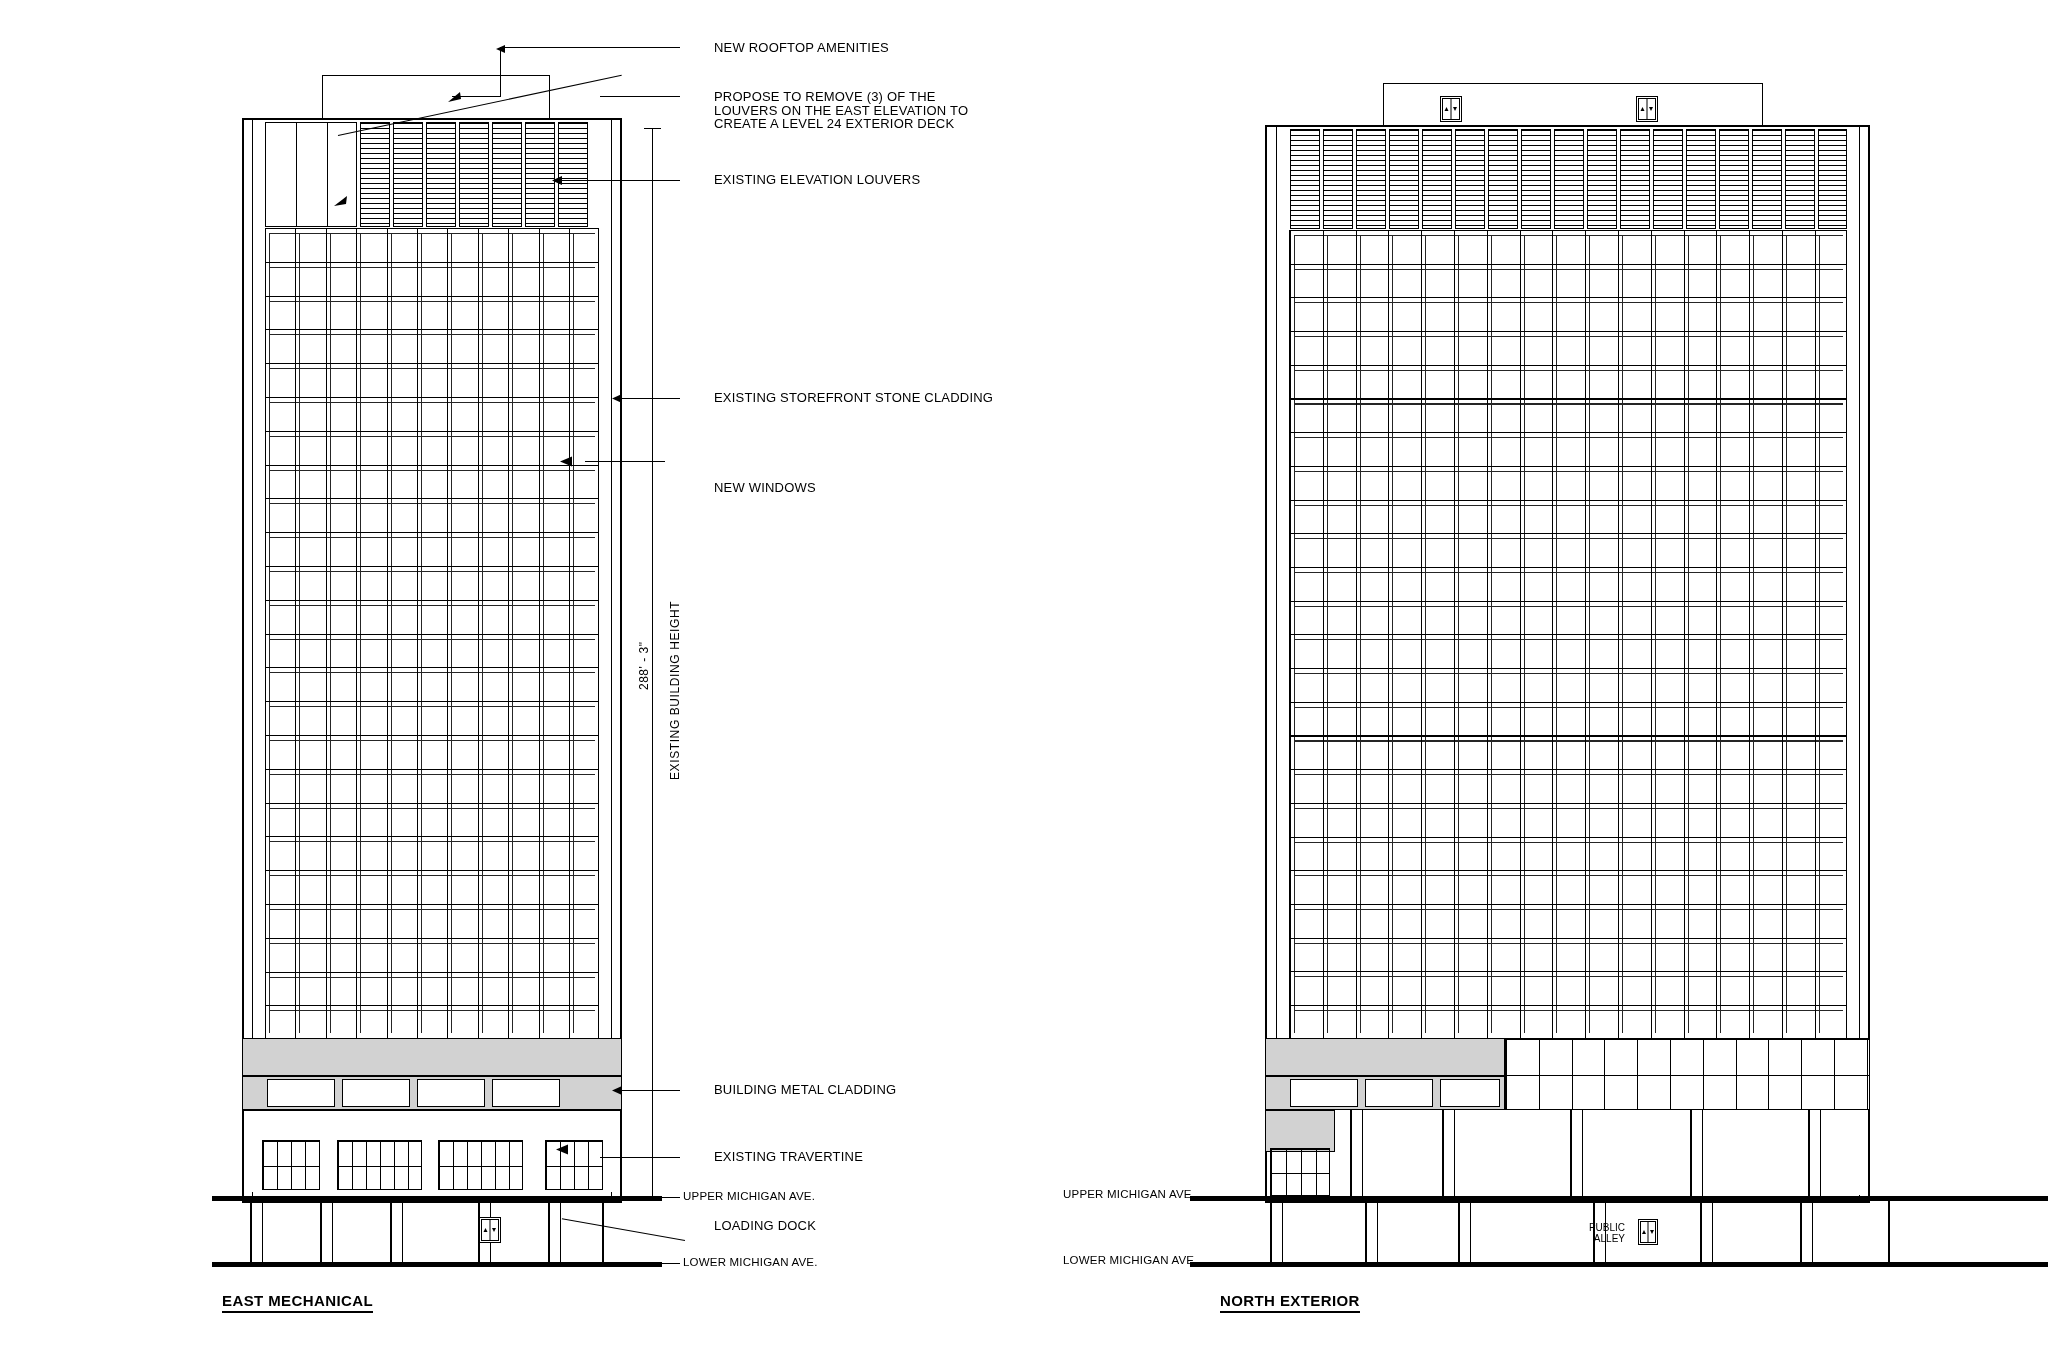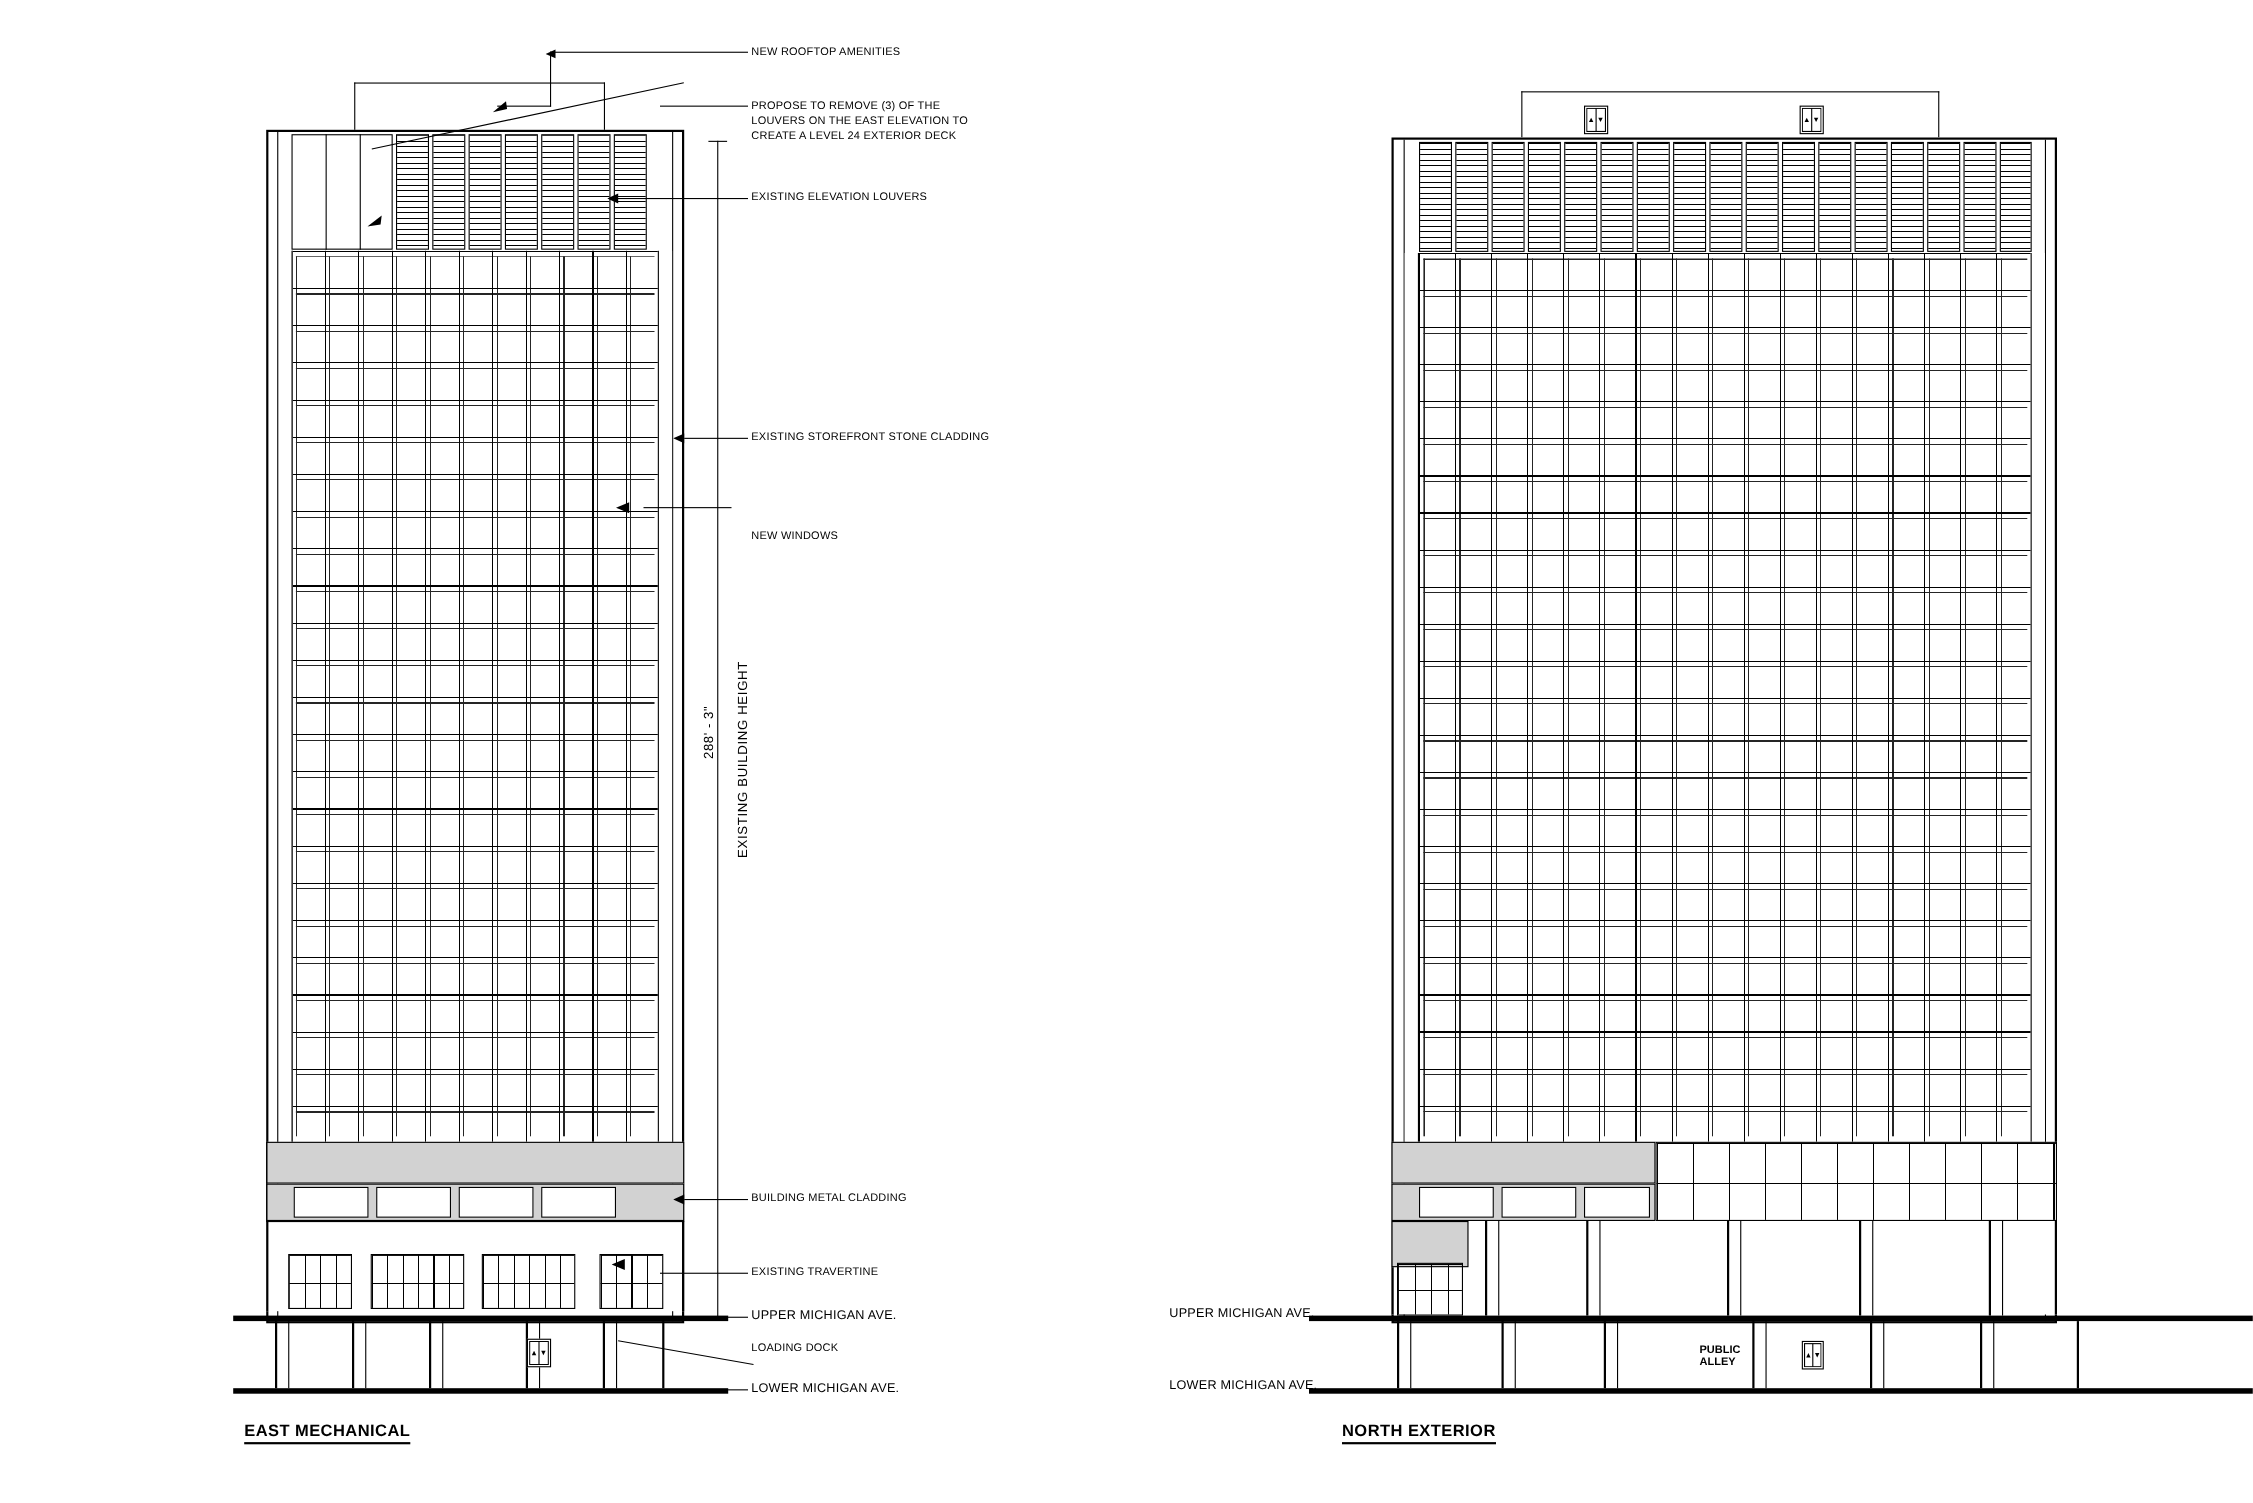--- a/index.html
+++ b/index.html
@@ -42,25 +42,26 @@
   }
   .whiteband {
     position: absolute;
     background: #ffffff;
     border: 1px solid #000;
     box-sizing: border-box;
   }
   
   .anno {
     position: absolute;
-    font-size: 10px;
+    font-size: 13px;
     line-height: 13.5px;
     letter-spacing: 0.2px;
     color: #000;
     white-space: pre-line;
+    margin-left: 31px;
   }
   .leader {
     position: absolute;
     background: #000;
     height: 1px;
   }
   .leader-v {
     position: absolute;
     background: #000;
     width: 1px;
@@ -126,23 +127,22 @@
   }
   .badge svg { display: block; }
   .tick {
     position: absolute;
     background: #000;
   }
   .small-text {
     position: absolute;
     font-size: 10px;
     line-height: 11px;
-    text-align: left;
+    text-align: right;
     white-space: pre-line;
-    font-weight: bold;
   }
 </style>
 </head>
 <body>
 
 <div id="sheet">
 
   <div class="elev" style="left:0; top:0; width:700px; height:1366px;">
 
     <div style="position:absolute; left:322px; top:75px; width:228px; height:45px; border-left:1.5px solid #000; border-right:1.5px solid #000; border-top:1.5px solid #000; box-sizing:border-box;"></div>

